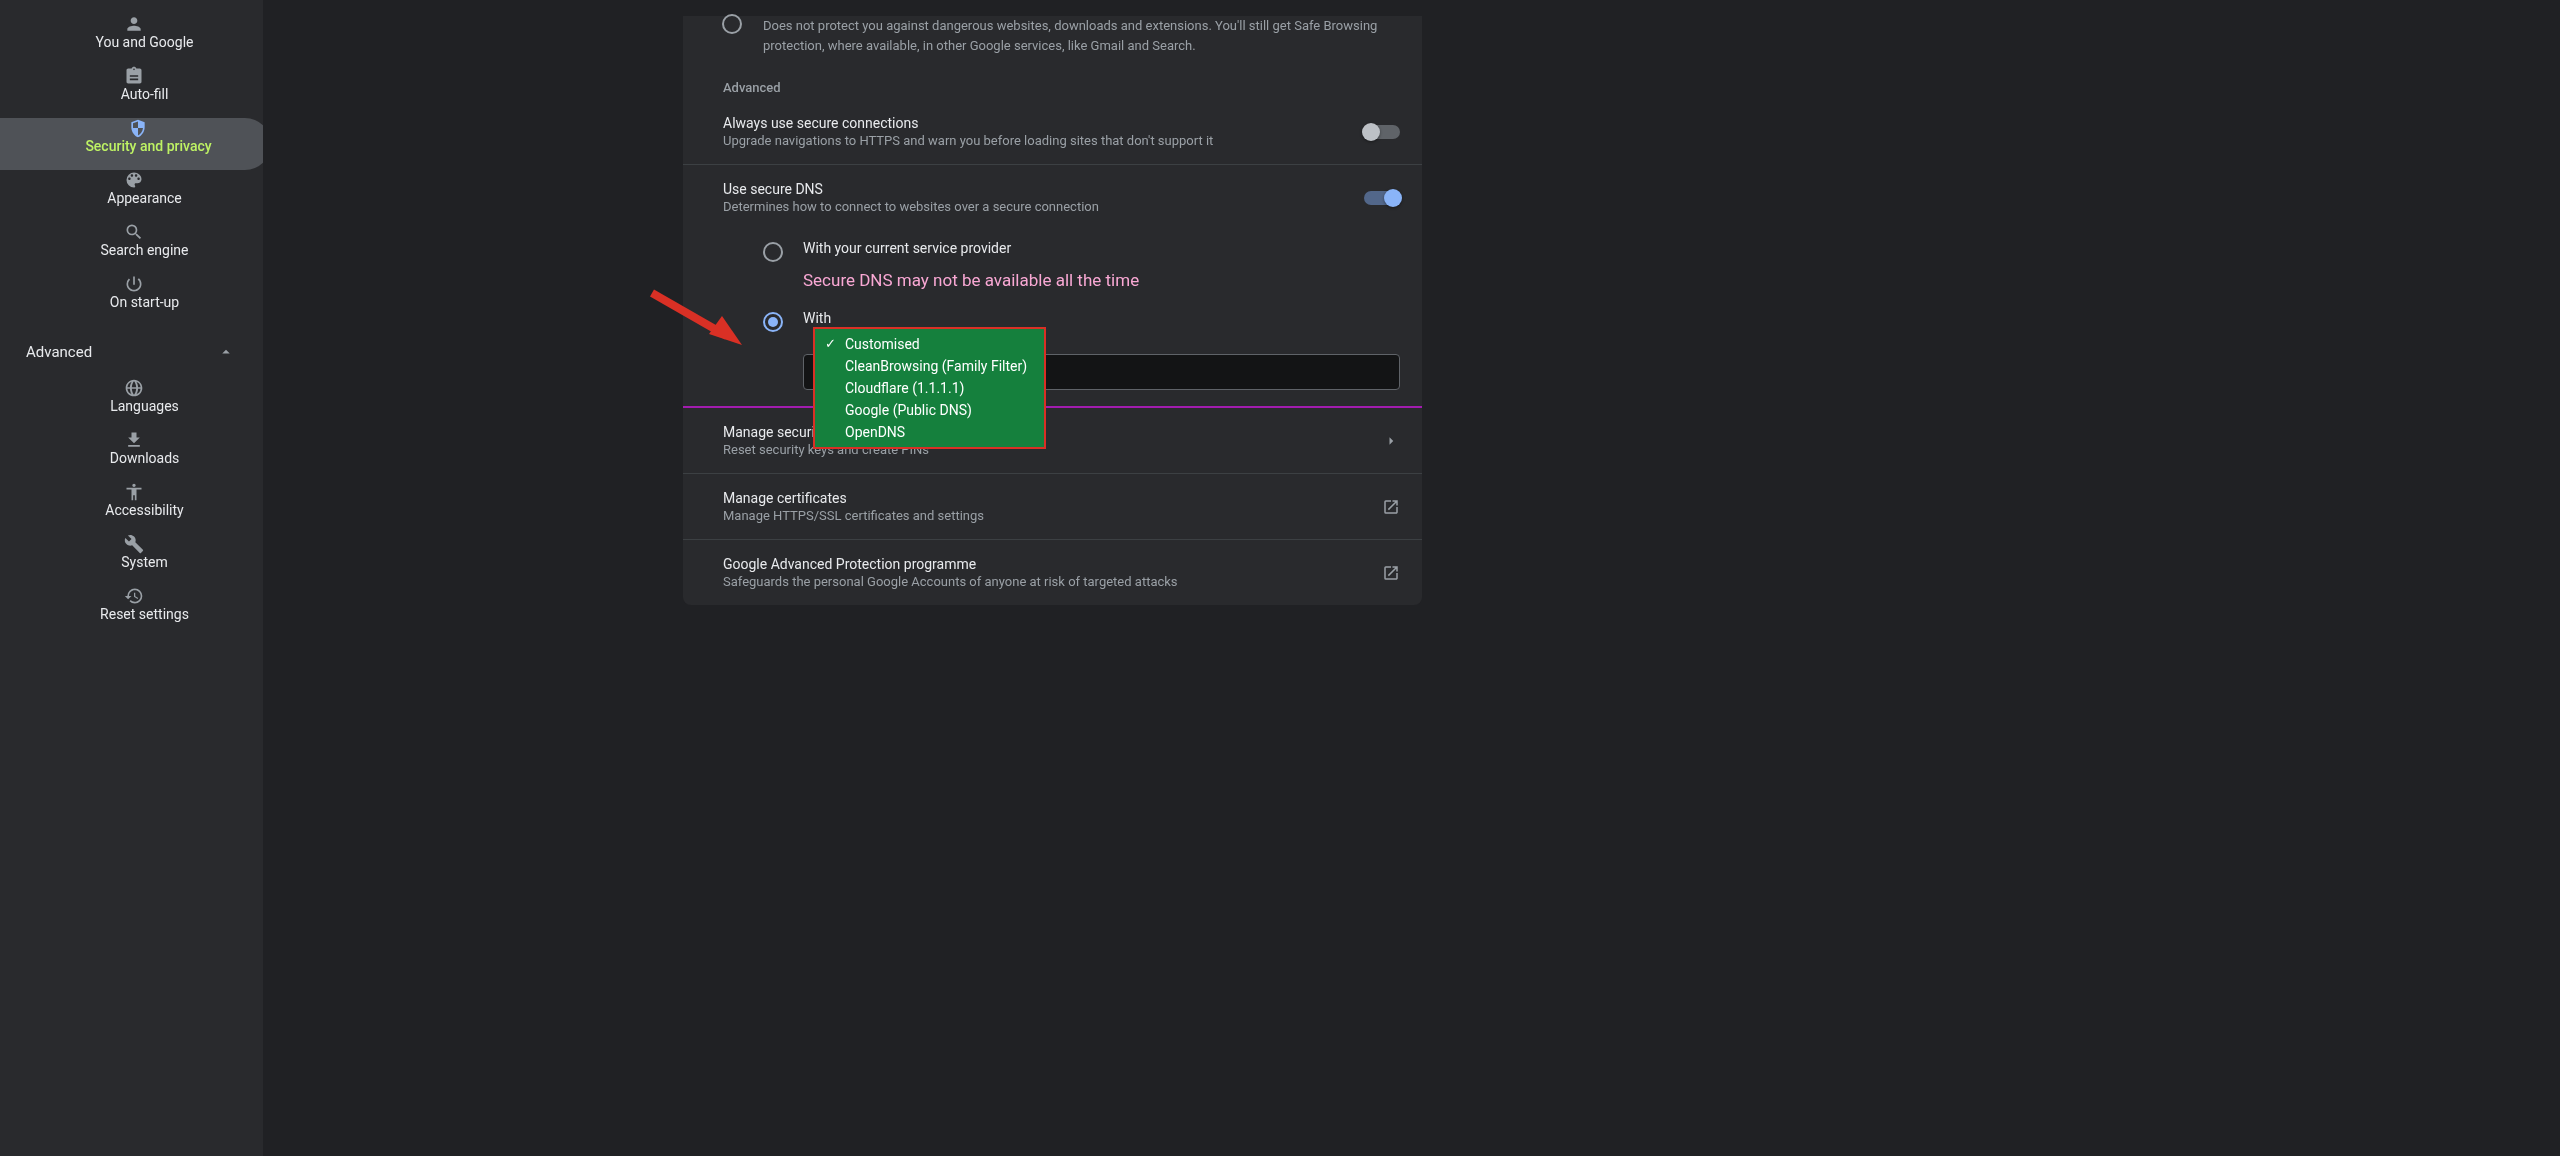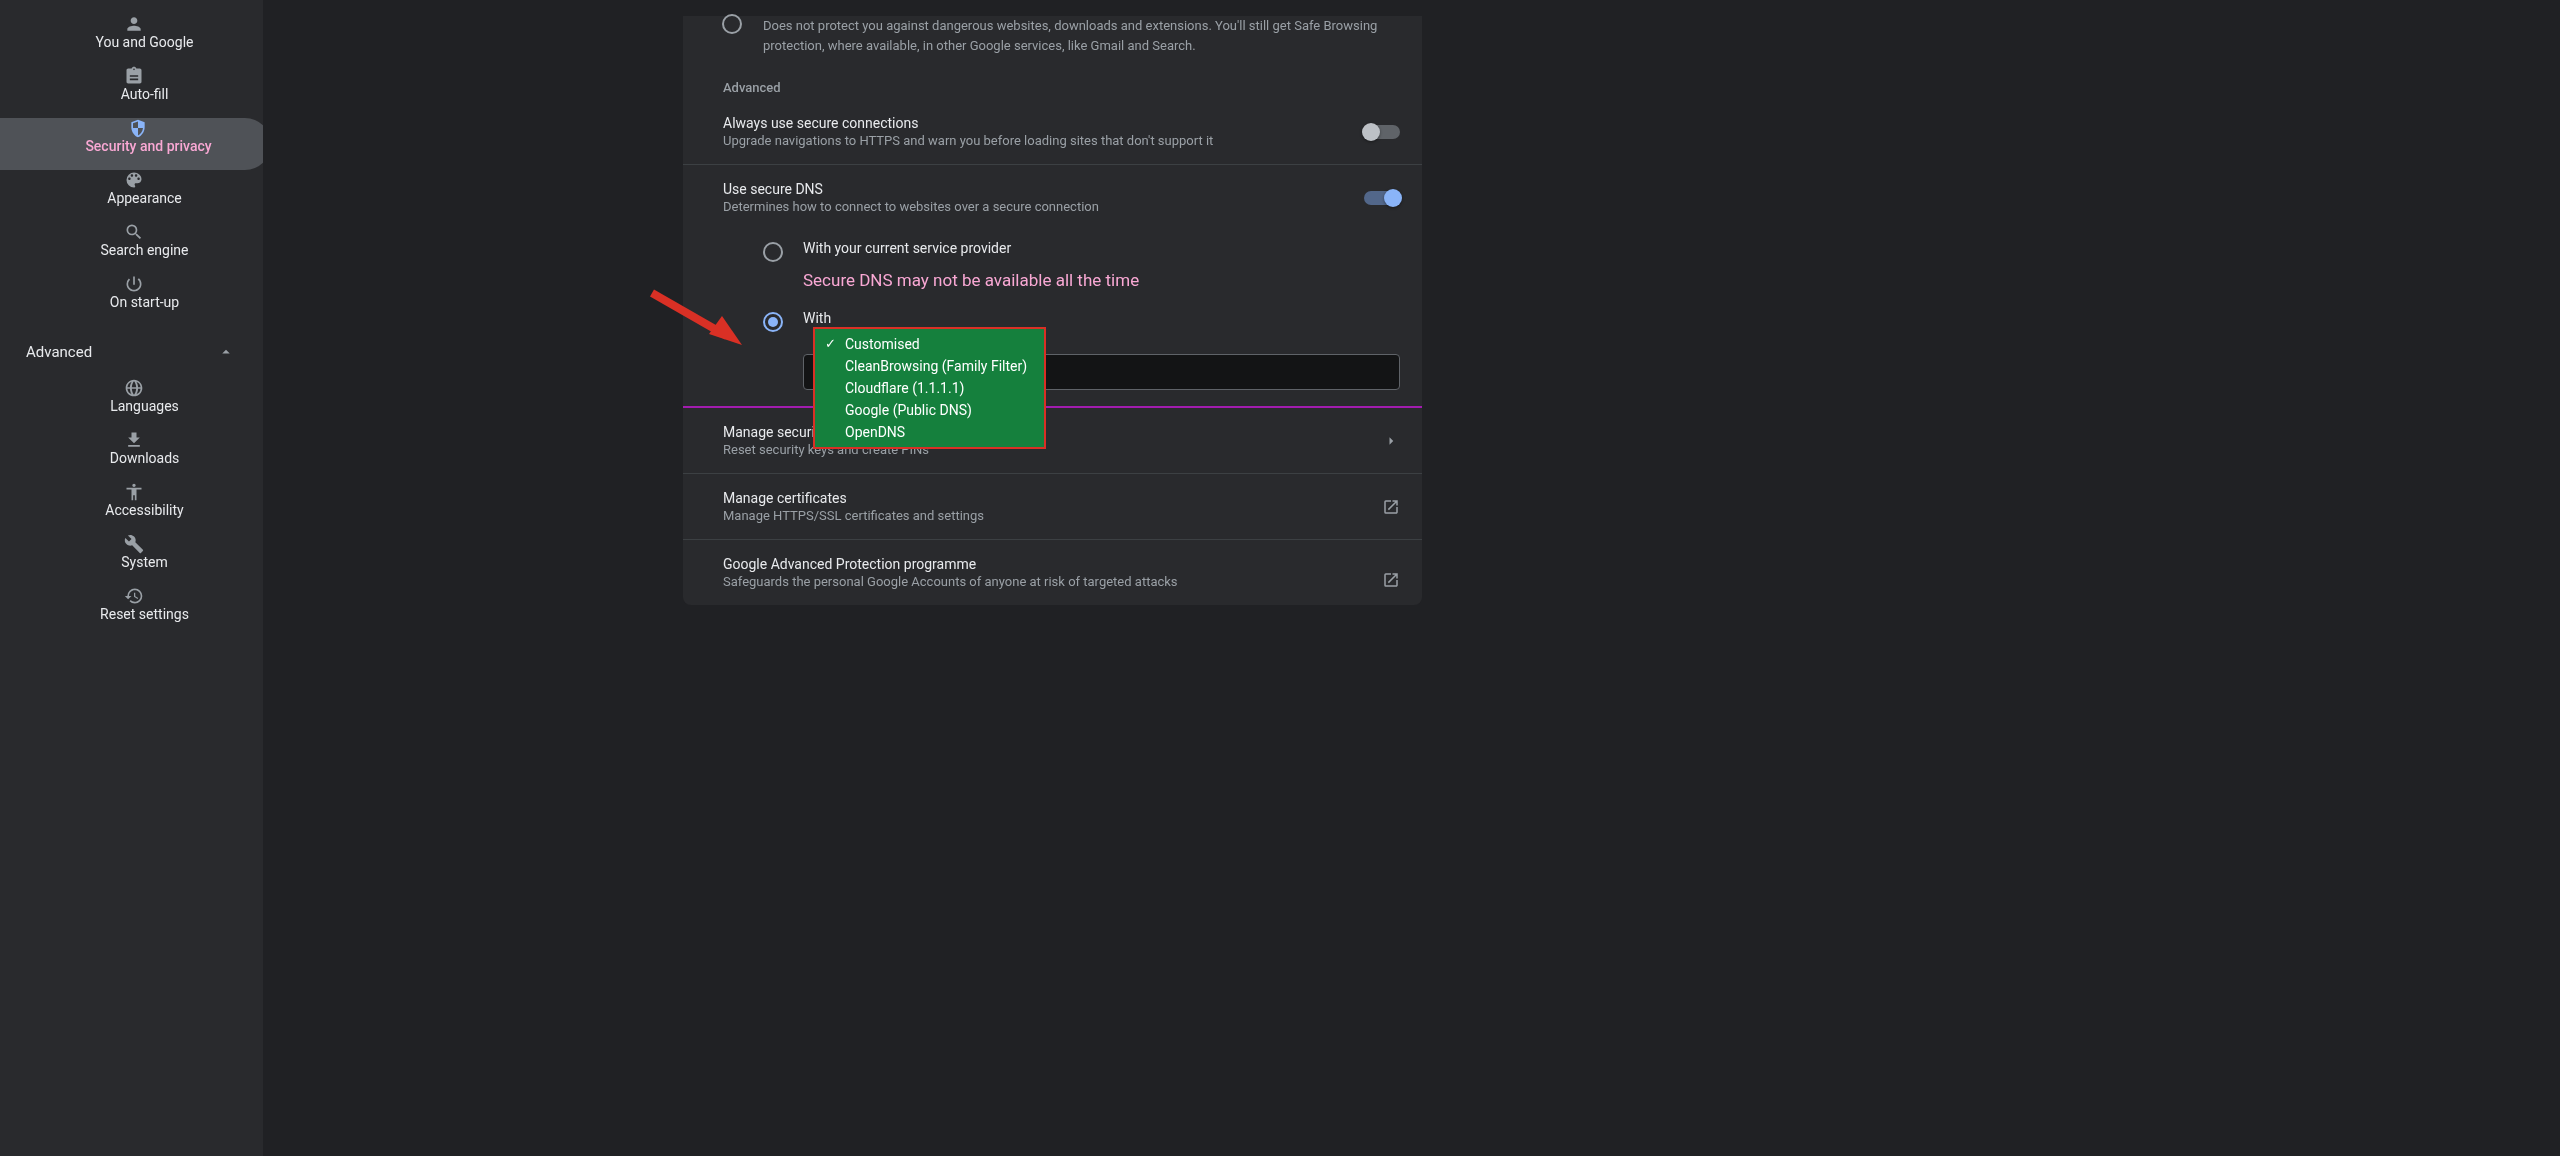--- a/index.html
+++ b/index.html
@@ -48,21 +48,21 @@
     width: 20px;
     height: 20px;
     margin-right: 22px;
     display: flex;
     align-items: center;
     justify-content: center;
     flex-shrink: 0;
     color: #9aa0a6;
   }
   .sidebar-item.active .icon { color: #8ab4f8; }
-  .sidebar-item.active .label { color: #f9a8d4; font-weight: 500; }
+  .sidebar-item.active .label { color: #bef264; font-weight: 500; }
   .advanced-header {
     display: flex;
     align-items: center;
     justify-content: space-between;
     height: 52px;
     padding: 0 28px 0 26px;
     cursor: pointer;
     font-size: 15px;
     color: #e8eaed;
   }
@@ -111,21 +111,21 @@
     color: #9aa0a6;
     font-weight: 500;
   }
   .row {
     display: flex;
     align-items: center;
     justify-content: space-between;
     padding: 16px 22px 16px 40px;
     border-bottom: 1px solid #3c4043;
   }
-  .row:last-child { border-bottom: none; align-items: flex-end; }
+  .row:last-child { border-bottom: none; }
   .row .text { flex: 1; }
   .row .title { font-size: 14px; color: #e8eaed; }
   .row .desc { font-size: 13px; color: #9aa0a6; margin-top: 2px; }
   .toggle {
     width: 36px; height: 14px;
     background: #5f6368; border-radius: 7px;
     position: relative;
     flex-shrink: 0;
     margin-left: 20px;
   }

